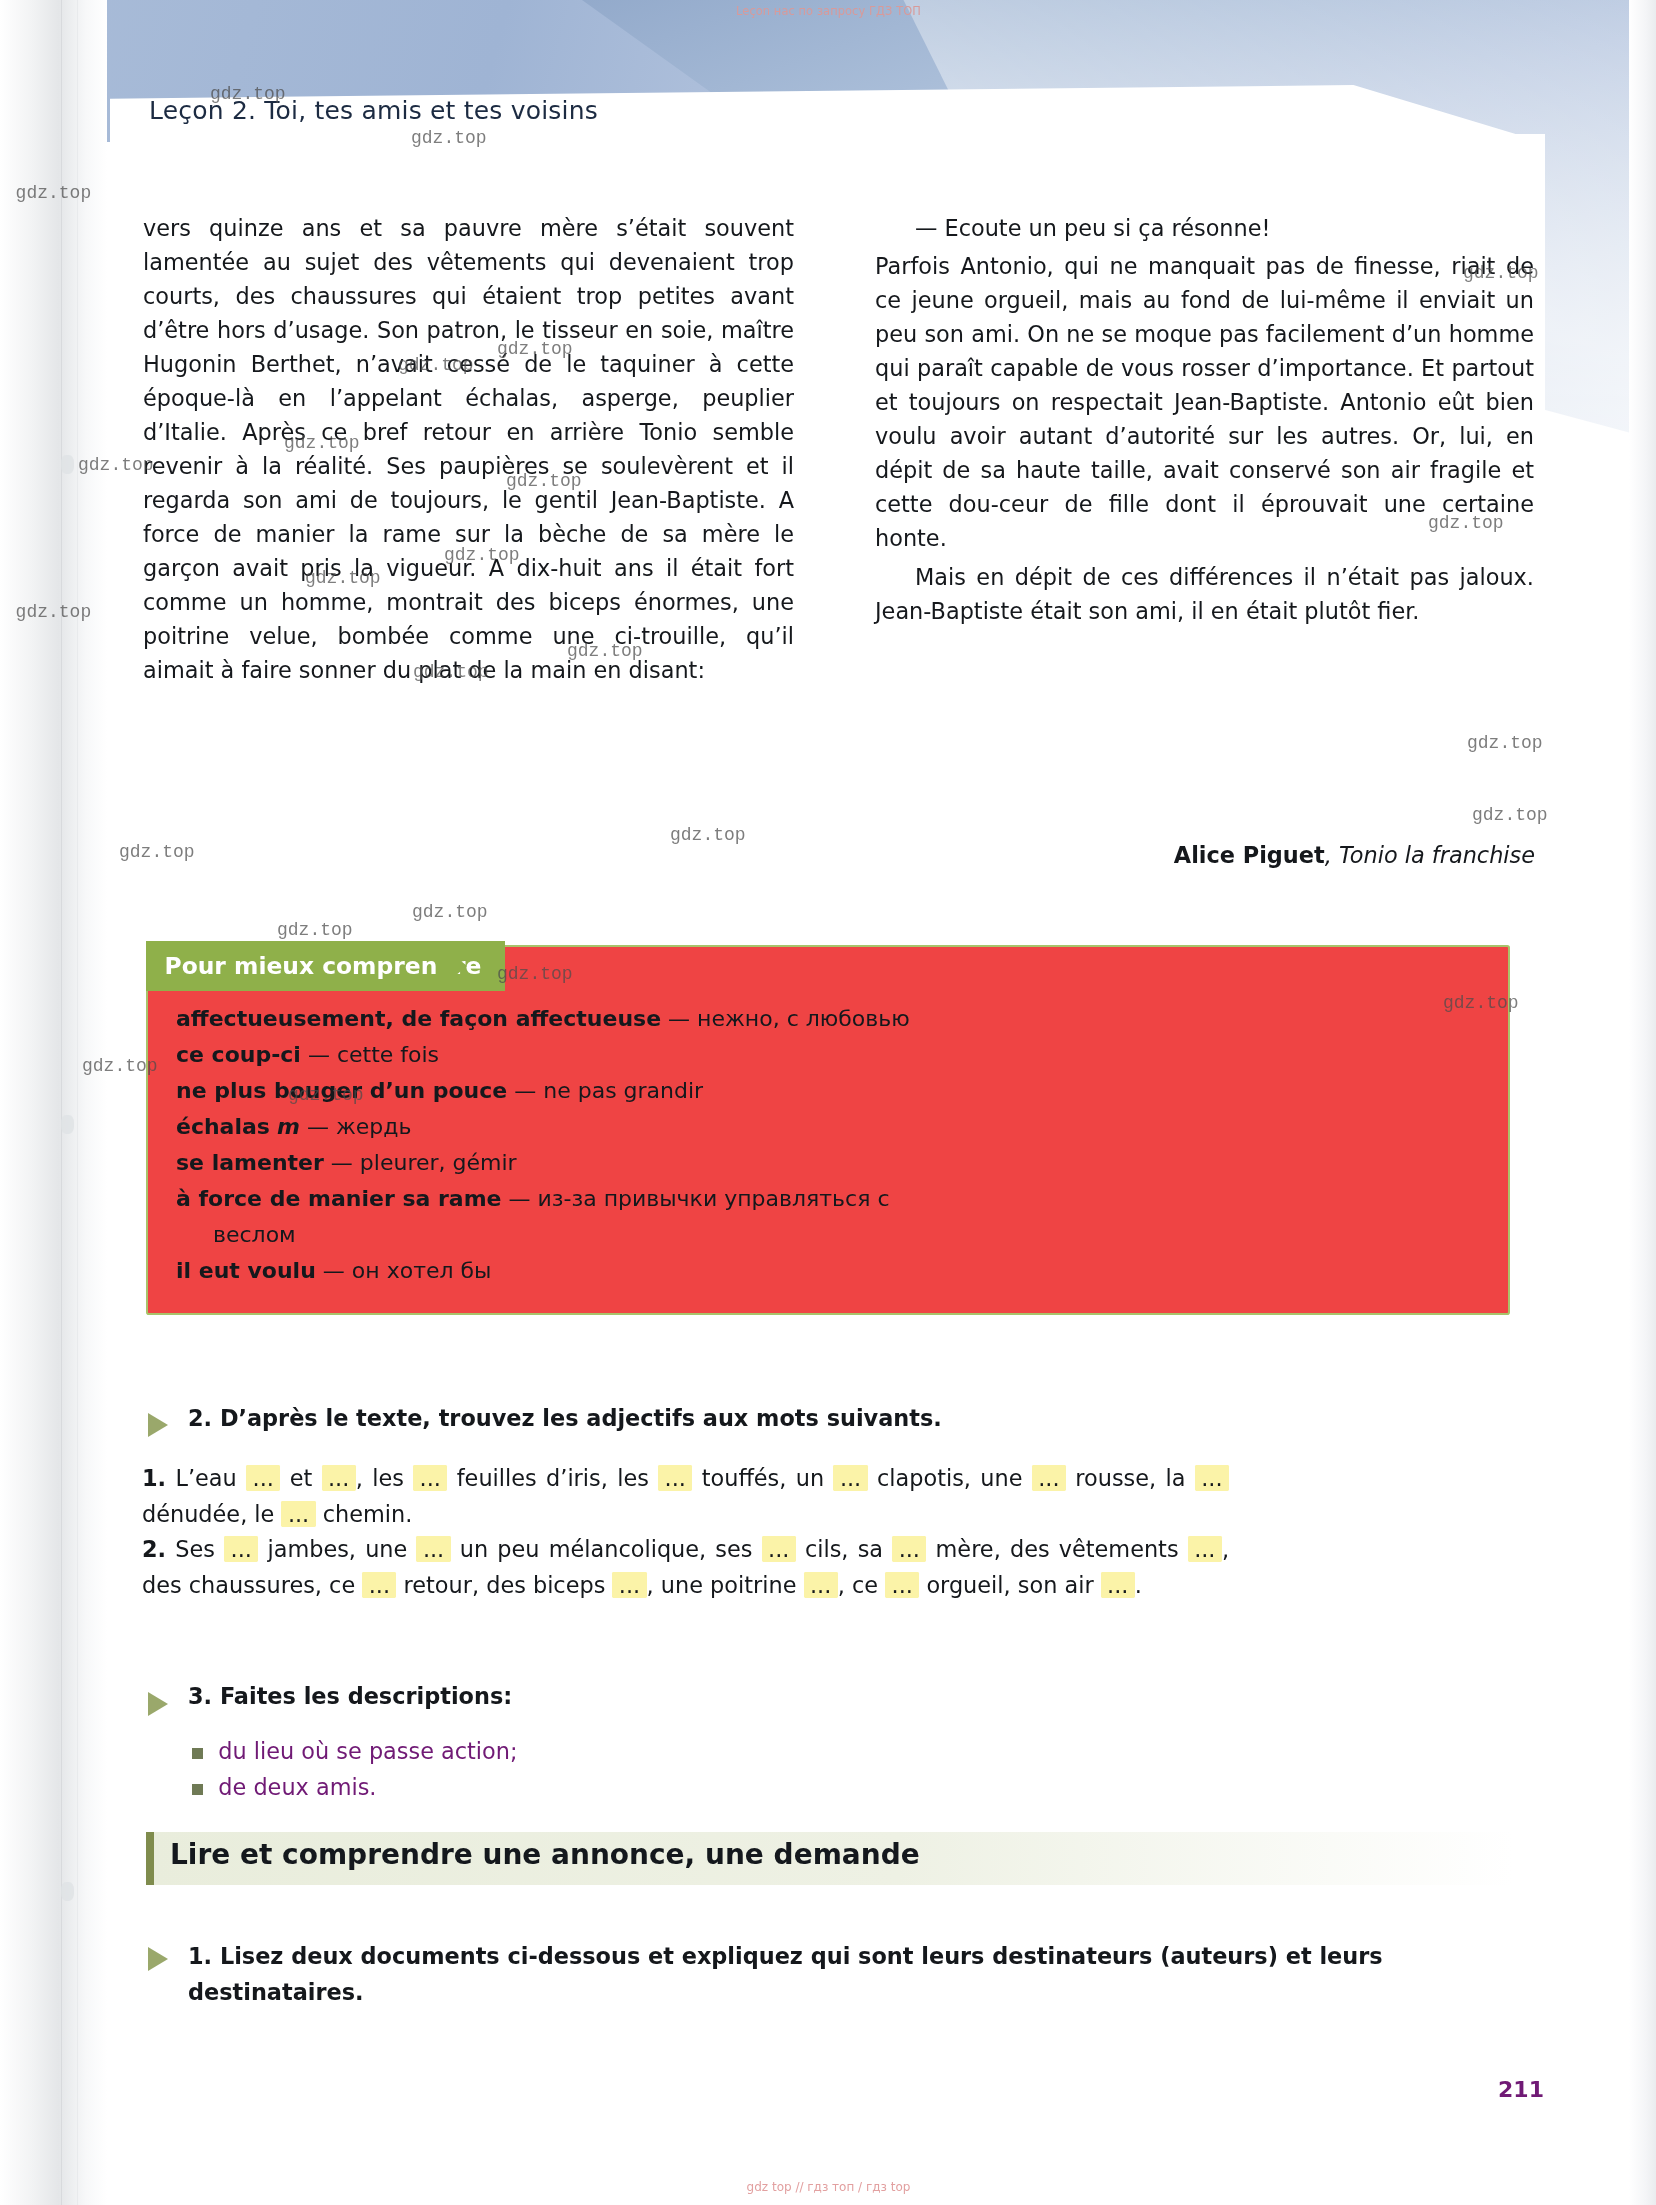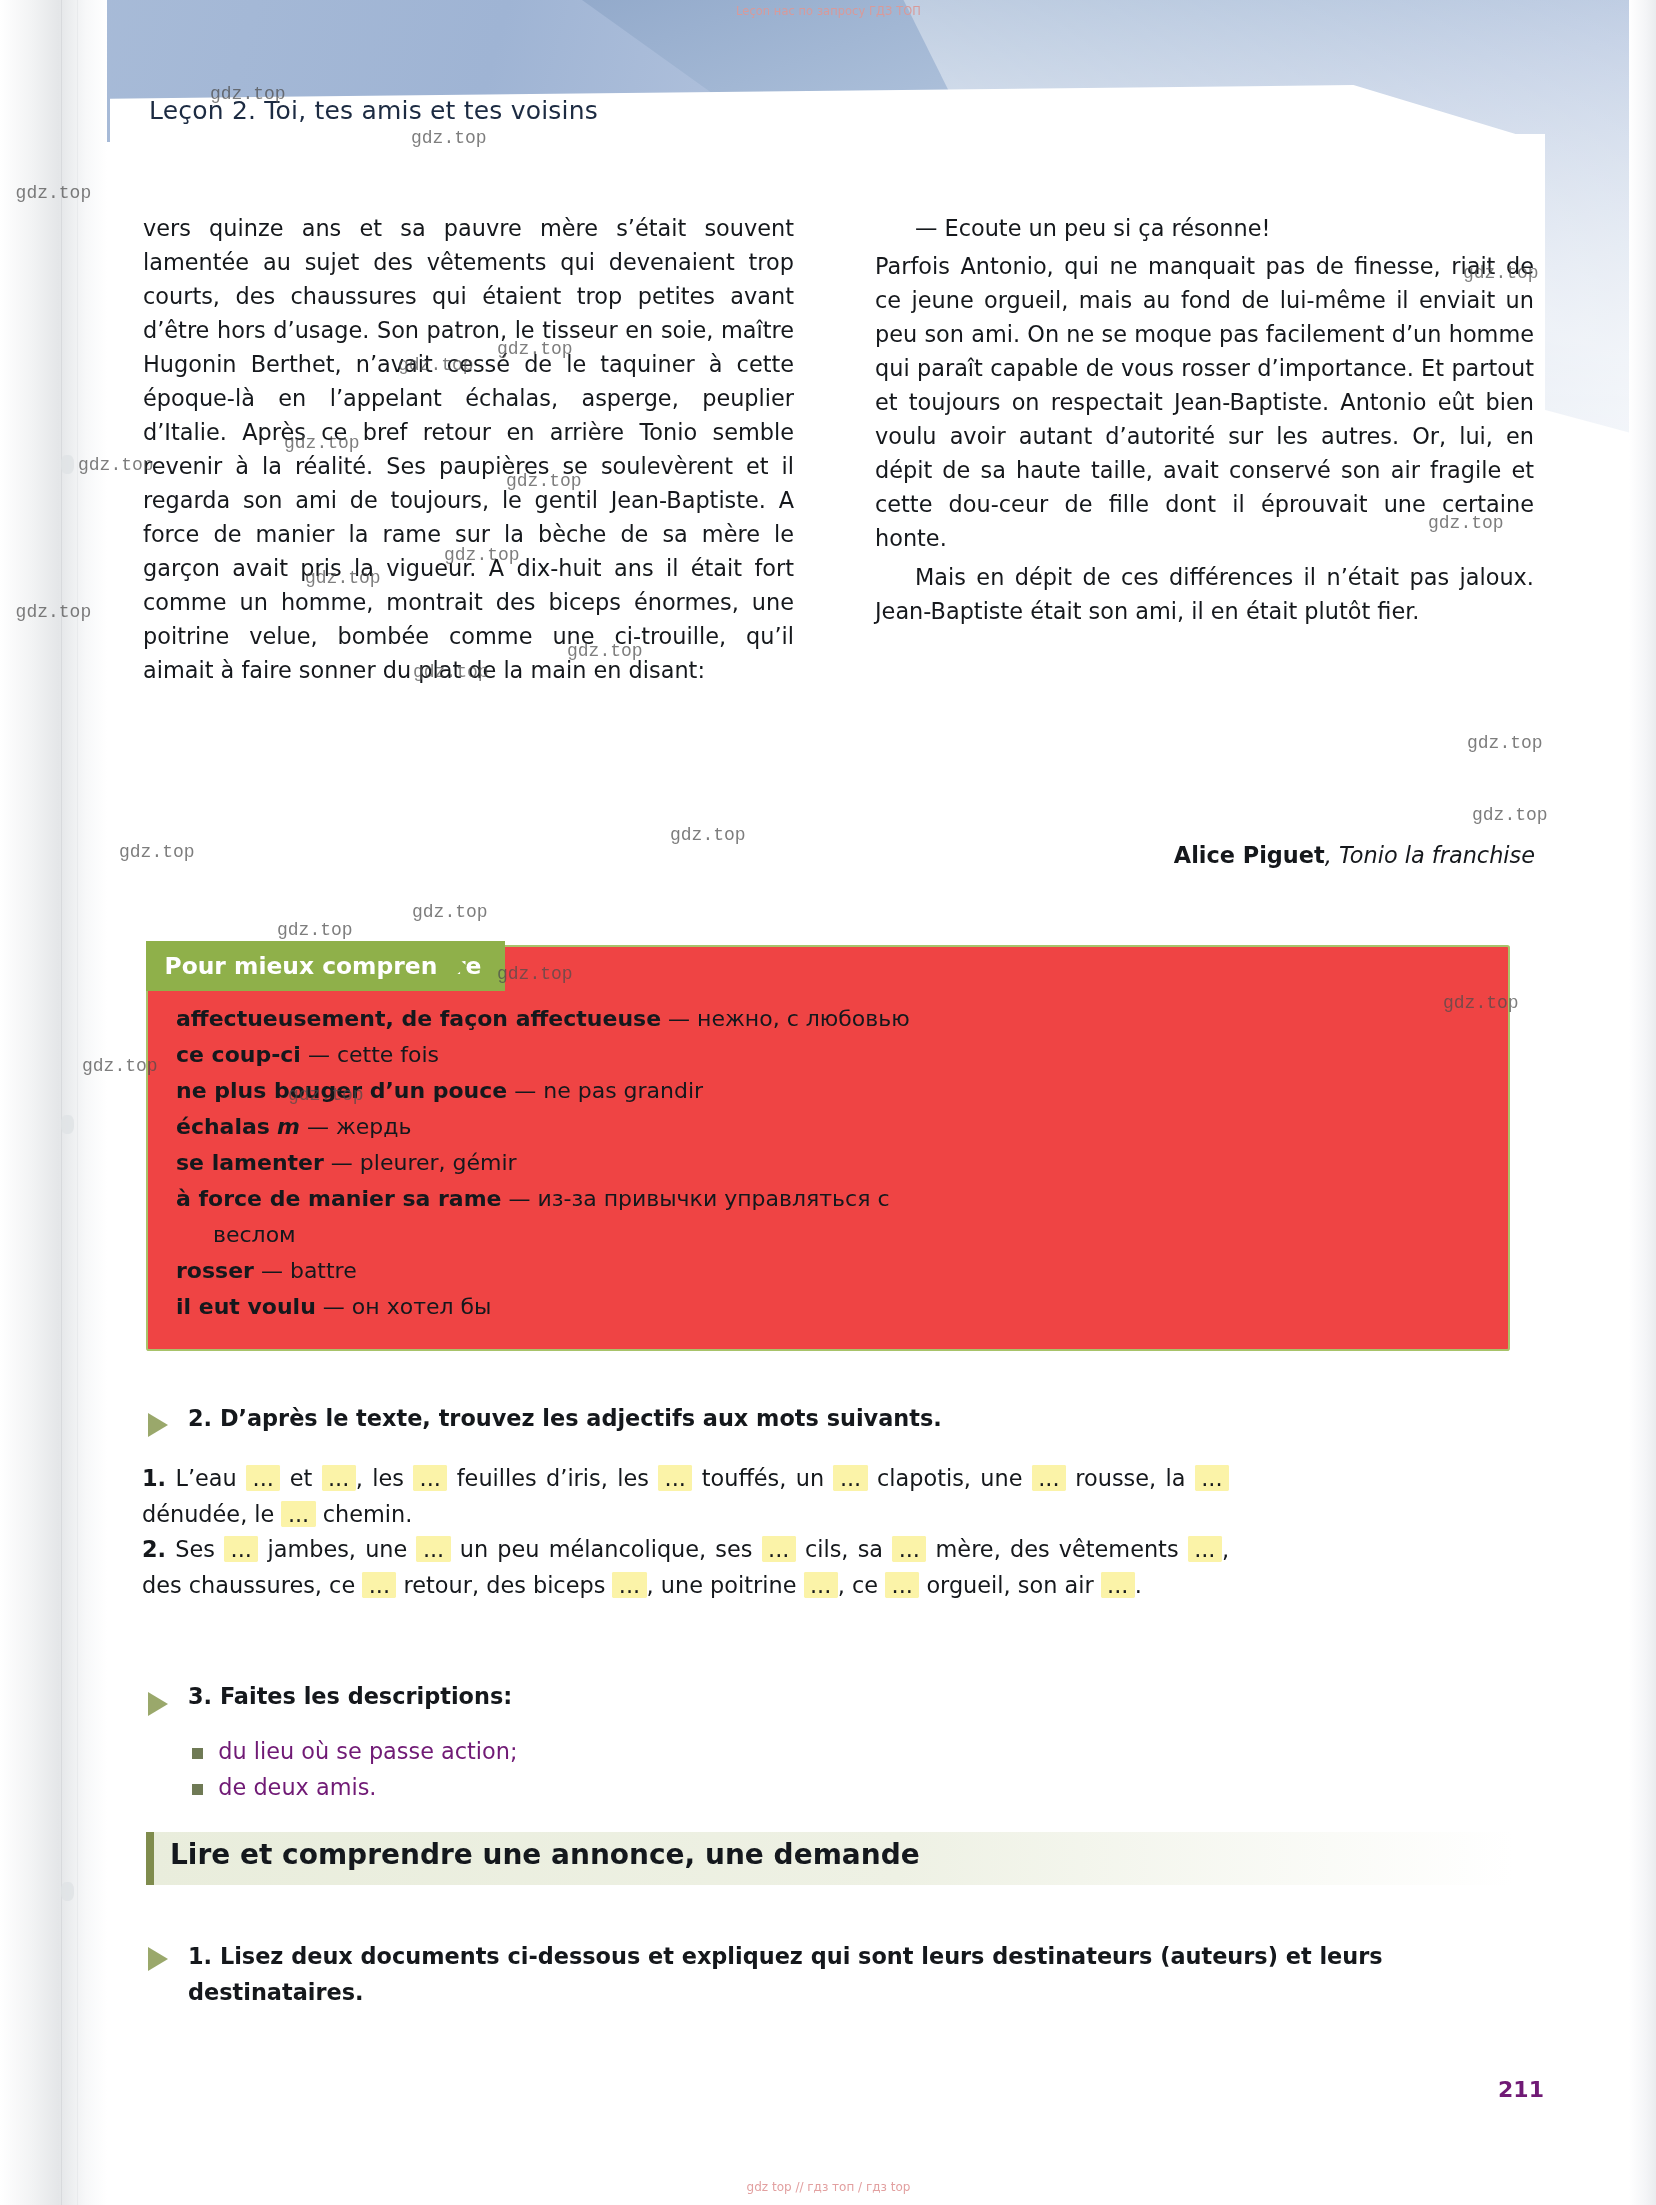--- a/index.html
+++ b/index.html
@@ -304,21 +304,20 @@
 
 <div class="vocab-box">
   <div class="vocab-list">
     <div><span class="fr">affectueusement, de façon affectueuse</span><span> — нежно, с любовью</span></div>
     <div><span class="fr">ce coup-ci</span><span> — cette fois</span></div>
     <div><span class="fr">ne plus bouger d’un pouce</span><span> — ne pas grandir</span></div>
     <div><span class="fr">échalas</span> <span class="it">m</span><span> — жердь</span></div>
     <div><span class="fr">se lamenter</span><span> — pleurer, gémir</span></div>
     <div><span class="fr">à force de manier sa rame</span><span> — из-за привычки управляться с</span></div>
     <div class="vocab-cont">веслом</div>
-    <div><span class="fr">rosser</span><span> — battre</span></div>
     <div><span class="fr">il eut voulu</span><span> — он хотел бы</span></div>
   </div>
 </div>
 <div class="vocab-tab">Pour mieux comprendre</div>
 <div class="vocab-tab-arrow" style="left:437px"></div>
 
 <div class="tri" style="left:148px; top:1413px"></div>
 <div class="ex-head" style="left:188px; top:1405px">2. D’après le texte, trouvez les adjectifs aux mots suivants.</div>
 
 <div class="ex-body" style="left:142px; top:1460px; width:1087px">

